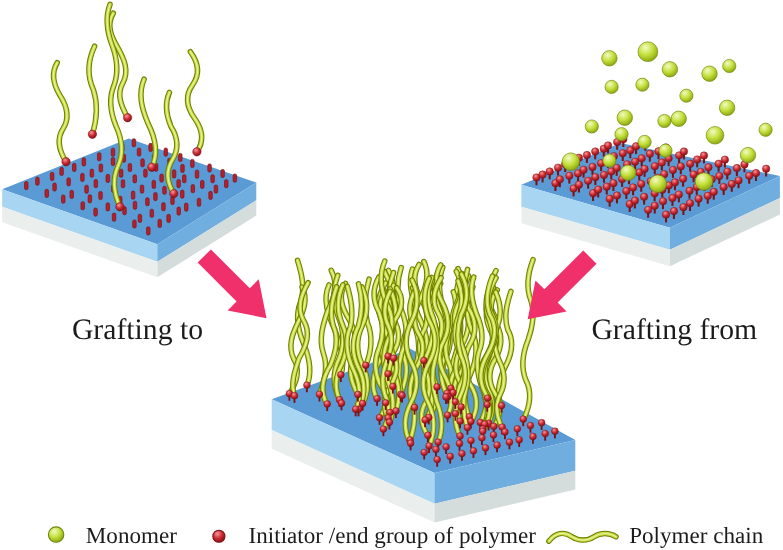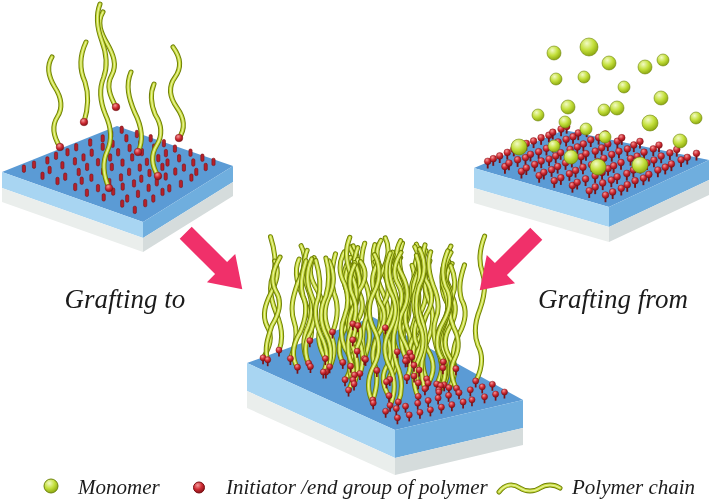--- a/index.html
+++ b/index.html
@@ -1,16 +1,16 @@
 <!DOCTYPE html>
 <html><head>
 <meta charset="utf-8">
 <style>
   html,body{margin:0;padding:0;background:#ffffff;}
-  .stage{position:relative;width:712px;height:500px;background:#ffffff;overflow:hidden;font-style:italic;}
+  .stage{position:relative;width:712px;height:500px;background:#ffffff;overflow:hidden;}
   svg{position:absolute;left:0;top:0;}
   .label{font-family:"Liberation Serif", serif;font-size:27px;}
   .legend-label{font-family:"Liberation Serif", serif;font-size:21px;}
 </style>
 </head>
 <body>
 
 <div class="stage">
   <svg width="712" height="500" viewBox="0 0 712 500">
     <defs id="defs">

